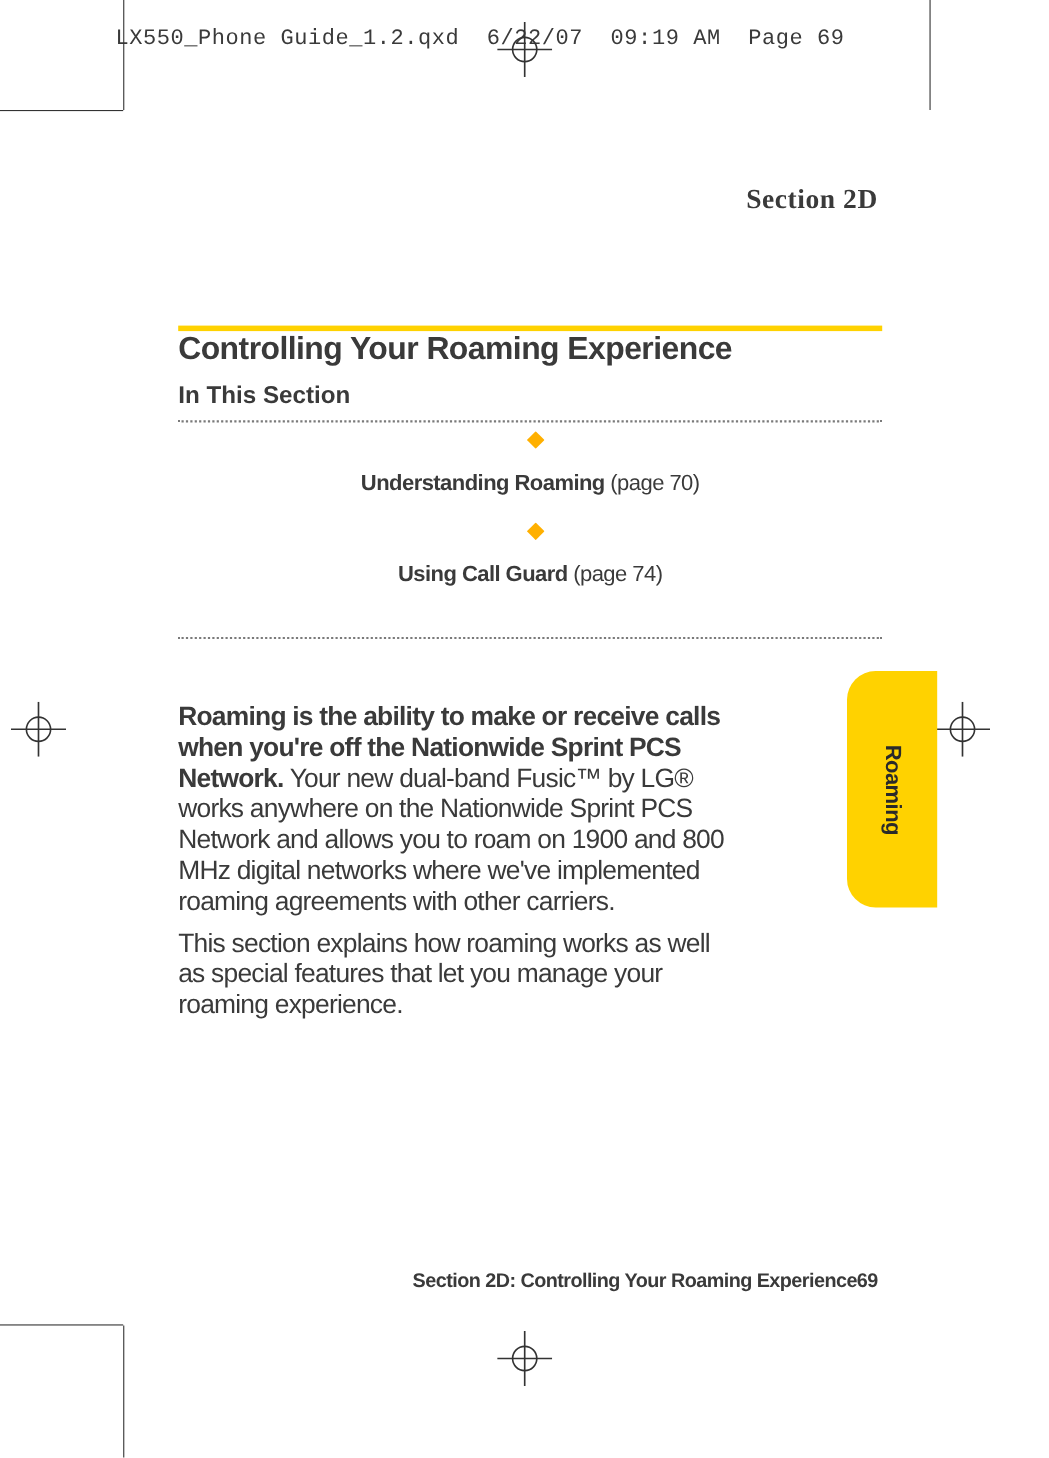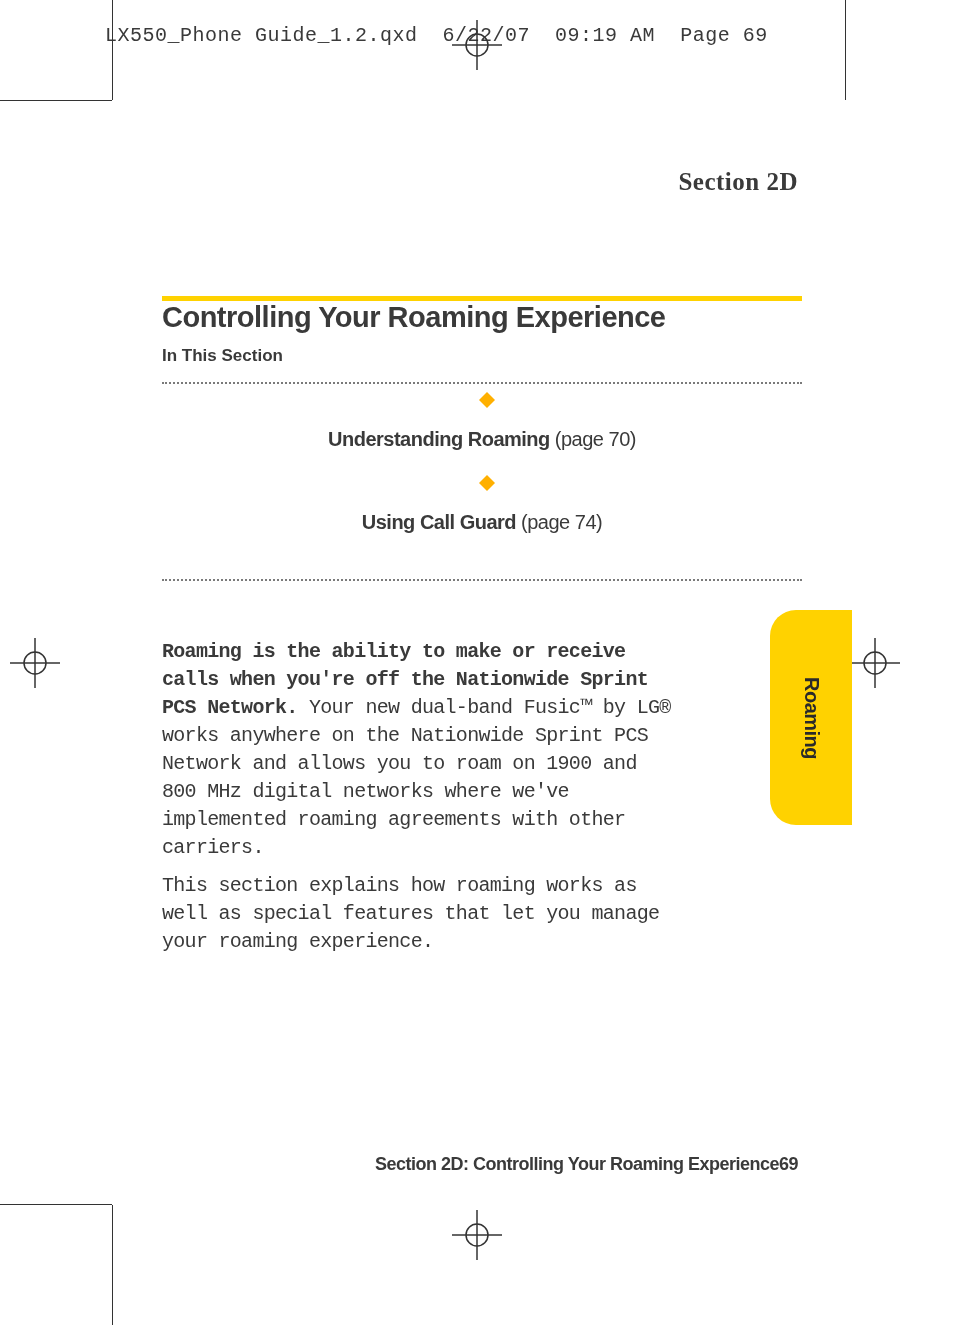--- a/index.html
+++ b/index.html
@@ -76,21 +76,21 @@
     width: 640px;
     height: 5px;
     background: #ffd200;
   }
   .in-this {
     position: absolute;
     top: 246px;
     left: 50px;
     font-family: Verdana, Geneva, sans-serif;
     font-weight: bold;
-    font-size: 17px;
+    font-size: 22px;
     color: #3a3a3a;
   }
   .dots {
     position: absolute;
     left: 50px;
     width: 640px;
     height: 0;
     border-top: 2px dotted #7a7a7a;
   }
   .dots.top { top: 282px; }
@@ -119,22 +119,22 @@
     font-size: 20px;
     color: #3a3a3a;
     letter-spacing: -0.5px;
   }
   .toc-text .b { font-weight: bold; }
   .body-text {
     position: absolute;
     top: 538px;
     left: 50px;
     width: 512px;
-    font-family: Liberation Mono, monospace;
-    font-size: 20px;
+    font-family: Liberation Sans, sans-serif;
+    font-size: 24px;
     line-height: 28px;
     color: #3a3a3a;
     letter-spacing: -0.7px;
   }
   .body-text p { margin-bottom: 10px; }
   .body-text .b { font-weight: bold; }
   .tab {
     position: absolute;
     top: 510px;
     right: -6px;

